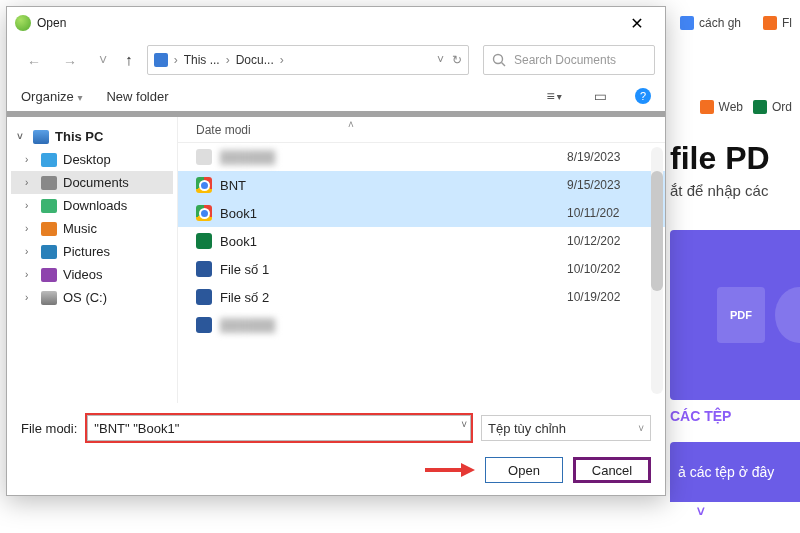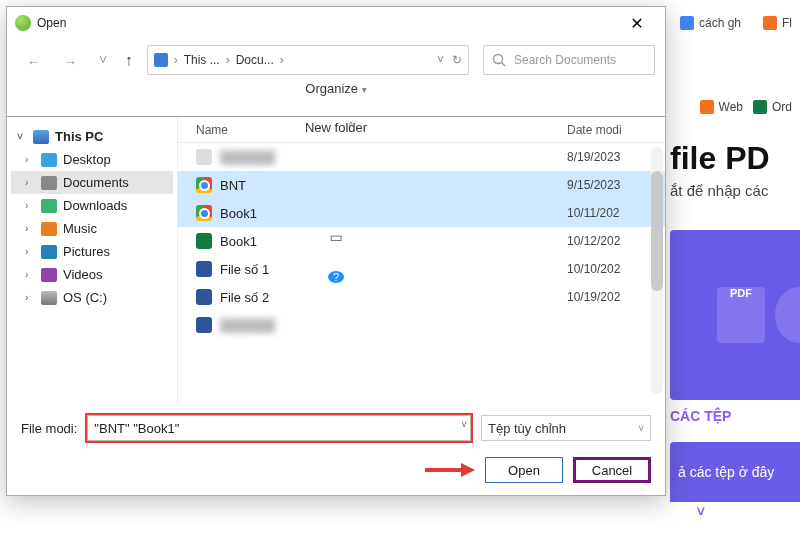--- a/index.html
+++ b/index.html
@@ -7,41 +7,41 @@
 
 
 .bg { position: absolute; inset: 0; background: #fff; }
 .bg-tabs { position: absolute; top: 12px; right: 0; display: flex; gap: 6px; }
 .bg-tab { display: flex; align-items: flex-start; gap: 5px; padding: 4px 8px; font-size: 12px; color: #444; }
 .bg-fav { position: absolute; top: 96px; right: 0; display: flex; gap: 10px; padding: 4px 8px; }
 .bg-fav-item { display: flex; align-items: center; gap: 5px; font-size: 12px; color: #444; }
 .bg-head { position: absolute; top: 140px; left: 670px; font-size: 32px; font-weight: 700; color: #111; }
 .bg-sub { position: absolute; top: 182px; left: 670px; font-size: 15px; color: #444; }
 .bg-panel { position: absolute; top: 230px; left: 670px; width: 200px; height: 170px; background: #6b5ce7; border-radius: 4px; display:flex; align-items:center; justify-content:center; gap:10px; }
-.bg-pdf { width:48px; height:56px; background:#8376ec; border-radius:4px; position:relative; display:flex; justify-content:center; font-size:11px; color:#fff; font-weight:600;}
+.bg-pdf { width:48px; height:56px; background:#8376ec; border-radius:4px; position:relative; display:flex; align-items:center; justify-content:center; font-size:11px; color:#fff; font-weight:600;}
 .bg-acc { position:absolute; top:408px; left:670px; display:flex; align-items:center; gap:80px; font-size:14px; font-weight:600; color:#8b5cf6;flex-direction:column;}
 .bg-drop { position:absolute; top:442px; left:670px; width:200px; height:60px; background:#6b5ce7; color:#fff; font-size:14px; display:flex; align-items:center; padding:0 8px; border-radius:4px 4px 0 0;}
 
 
 .dialog { position: absolute; top: 6px; left: 6px; width: 660px; height: 490px; background: #fff; border: 1px solid #aaa; box-shadow: 0 6px 24px rgba(0,0,0,0.25); display: flex; flex-direction: column; }
 .titlebar { height: 32px; display: flex; align-items: center; padding: 0 8px; }
 .app-icon { width: 16px; height: 16px; border-radius: 50%; background: radial-gradient(circle at 35% 30%, #a8e063, #56ab2f); margin-right: 6px; }
 .titlebar .title { font-size: 12px; color: #222; flex: 1; }
 .close-x { width: 40px; text-align: center; font-size: 16px; cursor: pointer; }
 
 .navrow { height: 42px; display: flex; align-items: center; padding: 0 10px 0 16px; gap: 14px; border-bottom: 1px solid transparent; }
 .nav-arrow { color: #999; font-size: 14px; padding: 2px 4px; }
 .nav-up { color: #333; font-size: 15px; }
 .crumb-box { flex: 1; height: 30px; border: 1px solid #ccc; border-radius: 2px; display: flex; align-items: center; padding: 0 6px; gap: 4px; font-size: 12px; color: #333; }
 .crumb-box .pc-ico { width:14px; height:14px; background:#3a7bd5; border-radius:2px; }
 .crumb-box span.sep { color:#888; margin:0 2px;}
 .crumb-end { margin-left:auto; display:flex; gap:8px; color:#888; }
 .search-box { width: 172px; height: 30px; border: 1px solid #ccc; border-radius: 2px; display: flex; align-items: center; padding: 0 8px; gap: 8px; font-size: 12px; color: #999; }
 
-.toolbar { height: 36px; display: flex; align-items: center; padding: 0 4px; gap: 24px; font-size: 13px; color: #333; border-bottom: 1px solid #a3a3a3; flex-direction: column; }
+.toolbar { height: 36px; display: flex; align-items: center; padding: 0 14px; gap: 24px; font-size: 13px; color: #333; border-bottom: 6px solid #a3a3a3; }
 .toolbar .spacer { flex:1; }
 .toolbar .tb-ico { color:#555; font-size:14px; padding:2px 4px; display:flex; align-items:center; gap:2px;}
 .help-ico { width:16px; height:16px; border-radius:50%; background:#1e90ff; color:#fff; font-size:11px; display:flex; align-items:center; justify-content:center;}
 
 .middle { flex: 1; display: flex; min-height: 0; }
 .sidebar { width: 170px; padding: 8px 4px; font-size: 13px; overflow:hidden;}
 .side-item { display:flex; align-items:center; gap:6px; padding:4px 6px 4px 14px; color:#222; cursor:pointer;}
 .side-item.top { font-weight:600; padding-left:6px;}
 .side-item .chev { width:10px; color:#666; font-size:10px;}
 .side-item.active { background:#e5e5e5; }
@@ -208,21 +208,20 @@
             <span class="chev">›</span>
             <span class="ico ico-disk"></span>
             <span>OS (C:)</span>
           </div>
         </div>
     </div>
 
     <div class="filearea">
       <span class="sort-ind">˄</span>
       <div class="list-head">
-        <span class="col-name">Name</span>
         <span class="col-date">Date modi</span>
       </div>
       <div class="file-list" id="file-list">
         <div class="file-row blur">
             <span class="fico" style="background:#ddd"></span>
             <span class="fname">██████</span>
             <span class="fdate">8/19/2023</span>
           </div>
           <div class="file-row sel">
             <span class="fico chrome"></span>

